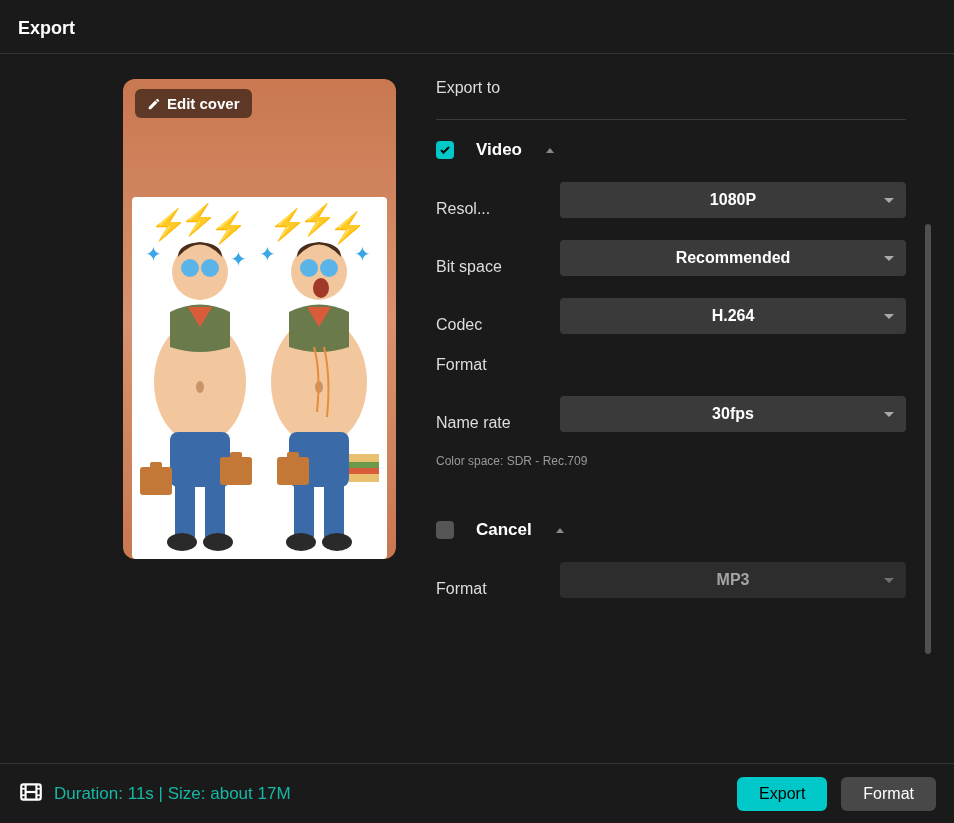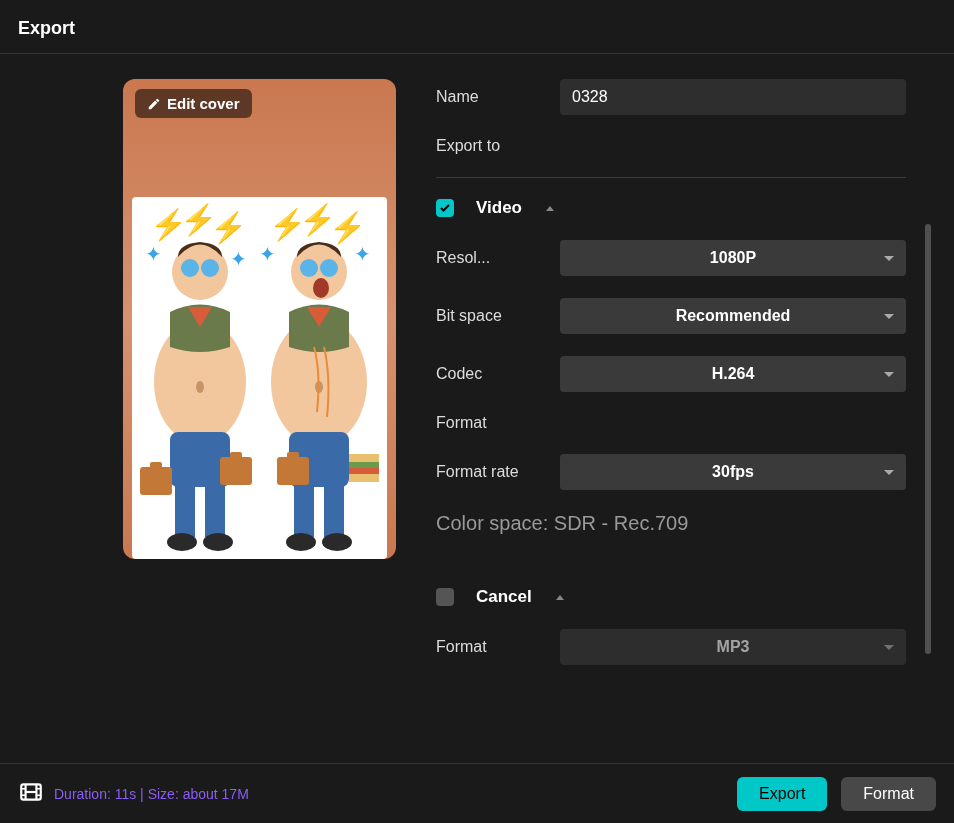--- a/index.html
+++ b/index.html
@@ -180,21 +180,21 @@
     .caret {
       width: 0;
       height: 0;
       border-left: 4px solid transparent;
       border-right: 4px solid transparent;
       border-bottom: 5px solid #888;
       margin-left: 2px;
     }
     .select-field {
       display: flex;
-      align-items: center;
+      align-items: flex-end;
       margin-bottom: 22px;
     }
     .select-label {
       width: 124px;
       font-size: 16px;
       color: #ddd;
       overflow: hidden;
       text-overflow: ellipsis;
       white-space: nowrap;
     }
@@ -215,21 +215,21 @@
     .select-arrow {
       position: absolute;
       right: 12px;
       width: 0;
       height: 0;
       border-left: 5px solid transparent;
       border-right: 5px solid transparent;
       border-top: 5px solid #aaa;
     }
     .info-text {
-      font-size: 20px;
+      font-size: 12px;
       color: #999;
       margin-bottom: 22px;
     }
     .audio-spacer {
       height: 30px;
     }
     .scrollbar {
       position: absolute;
       right: 5px;
       top: 152px;
@@ -253,22 +253,22 @@
     .footer-left {
       display: flex;
       align-items: center;
       gap: 10px;
     }
     .film-icon svg {
       width: 26px;
       height: 26px;
     }
     .footer-text {
-      font-size: 14px;
-      color: #8b5cf6;
+      font-size: 17px;
+      color: #14b8a6;
     }
     .footer-right {
       display: flex;
       gap: 14px;
     }
     .btn {
       height: 34px;
       padding: 0 22px;
       border-radius: 6px;
       font-size: 16px;
@@ -379,24 +379,20 @@
             <rect x="90" y="262" width="30" height="8" fill="#e8c070"></rect>
           </svg>
         </div>
       </div>
     </div>
   </div>
 
   <div class="right-panel">
     <div class="scroll-area">
       <div class="field-row">
-        <div class="field-label">Name</div>
-        <input class="text-input" value="0328" style="">
-      </div>
-      <div class="field-row">
         <div class="field-label">Export to</div>
       </div>
 
       <hr class="divider">
 
       <div class="section-header">
         <div class="checkbox checked">
           <svg viewBox="0 0 24 24">
               <path fill="none" stroke="#000" stroke-width="4" d="M4 12l5 5L20 6"></path>
             </svg>
@@ -427,21 +423,21 @@
           <span>H.264</span>
           <div class="select-arrow"></div>
         </div>
       </div>
 
       <div class="select-field">
         <div class="select-label">Format</div>
       </div>
 
       <div class="select-field">
-        <div class="select-label">Format rate</div>
+        <div class="select-label">Name rate</div>
         <div class="select-control">
           <span>30fps</span>
           <div class="select-arrow"></div>
         </div>
       </div>
 
       <div class="info-text">Color space: SDR - Rec.709</div>
 
       <div class="audio-spacer"></div>
 

